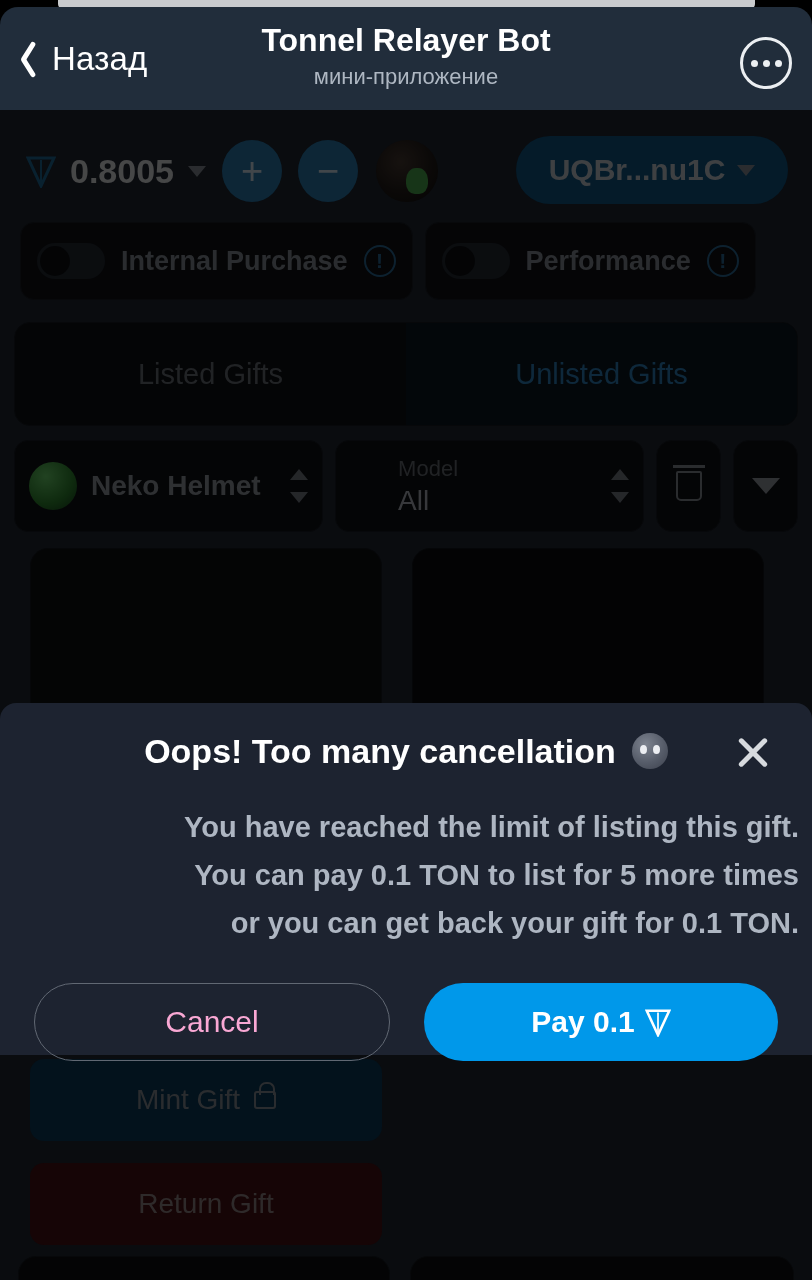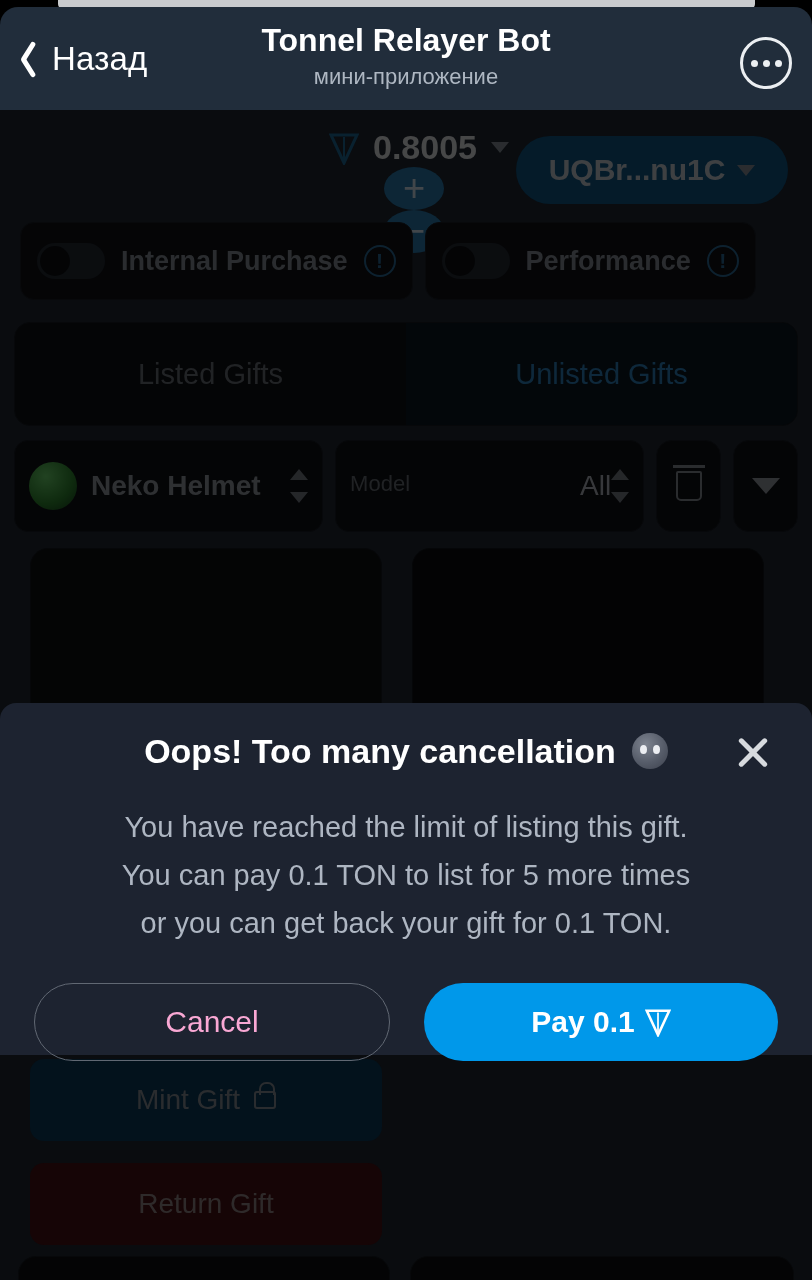--- a/index.html
+++ b/index.html
@@ -68,21 +68,21 @@
     position: absolute; top: 110px; left: 0;
     width: 812px; height: 1170px;
     background: #0a0c0f;
     overflow: hidden;
   }
   .dim { filter: brightness(0.30); }
 
   
   .bal-row {
     position: absolute; top: 18px; left: 0; width: 812px; height: 86px;
-    display: flex; align-items: center; flex-direction: column;
+    display: flex; align-items: center;
   }
   .bal-chip { display: flex; align-items: center; gap: 14px; margin-left: 26px; cursor: pointer; }
   .ton-d { width: 30px; height: 34px; }
   .bal-num { color: #e9ebee; font-size: 34px; font-weight: 700; }
   .caret { width: 0; height: 0; border-left: 9px solid transparent; border-right: 9px solid transparent;
            border-top: 11px solid #8c949e; }
   .round-btn {
     width: 60px; height: 62px; border-radius: 50%;
     background: #2a7fb5; margin-left: 16px;
     display: flex; align-items: center; justify-content: center;
@@ -156,21 +156,21 @@
   }
   .filt-name { color: #9aa0a7; font-size: 28px; flex: 1; }
   .updown { width: 18px; height: 38px; position: relative; flex: none; }
   .updown::before, .updown::after {
     content: ""; position: absolute; left: 0;
     border-left: 9px solid transparent; border-right: 9px solid transparent;
   }
   .updown::before { top: 2px; border-bottom: 11px solid #7b828a; }
   .updown::after  { bottom: 2px; border-top: 11px solid #7b828a; }
   .filt-model { width: 314px; flex-direction: row; align-items: center; }
-  .model-stack { flex: 1; display: flex; justify-content: space-between; }
+  .model-stack { flex: 1; display: flex; flex-direction: column; justify-content: space-between; margin-left: 48px; }
   .model-lbl { color: #6b7178; font-size: 22px; line-height: 30px; }
   .model-val { color: #b6bcc3; font-size: 28px; line-height: 34px; }
   .icon-btn {
     width: 66px; height: 92px; border-radius: 16px; background: #0d0f13;
     border: 1px solid #181c23; display: flex; align-items: center; justify-content: center;
     cursor: pointer;
   }
   .trash {
     width: 26px; height: 30px; border: 2px solid #8b9198; border-radius: 2px 2px 5px 5px;
     position: relative;
@@ -259,21 +259,21 @@
     position: absolute; right: 38px; top: 28px;
     width: 42px; height: 42px; cursor: pointer;
   }
   .modal-close::before, .modal-close::after {
     content: ""; position: absolute; left: 2px; top: 19px;
     width: 38px; height: 5px; background: #d7dade; border-radius: 3px;
   }
   .modal-close::before { transform: rotate(45deg); }
   .modal-close::after  { transform: rotate(-45deg); }
 
-  .modal-body { text-align: center; padding: 4px 20px 0; }
+  .modal-body { text-align: right; padding: 4px 13px 0; font-weight: bold; }
   .modal-line { color: #aeb6c2; font-size: 29px; line-height: 48px; }
 
   .modal-actions {
     display: flex; gap: 34px; padding: 36px 34px 0;
   }
   .btn-cancel {
     flex: 1; height: 78px; border-radius: 39px;
     background: transparent; border: 1.5px solid #616873;
     color: #f9a8d4; font-size: 30px;
     display: flex; align-items: center; justify-content: center; cursor: pointer;

